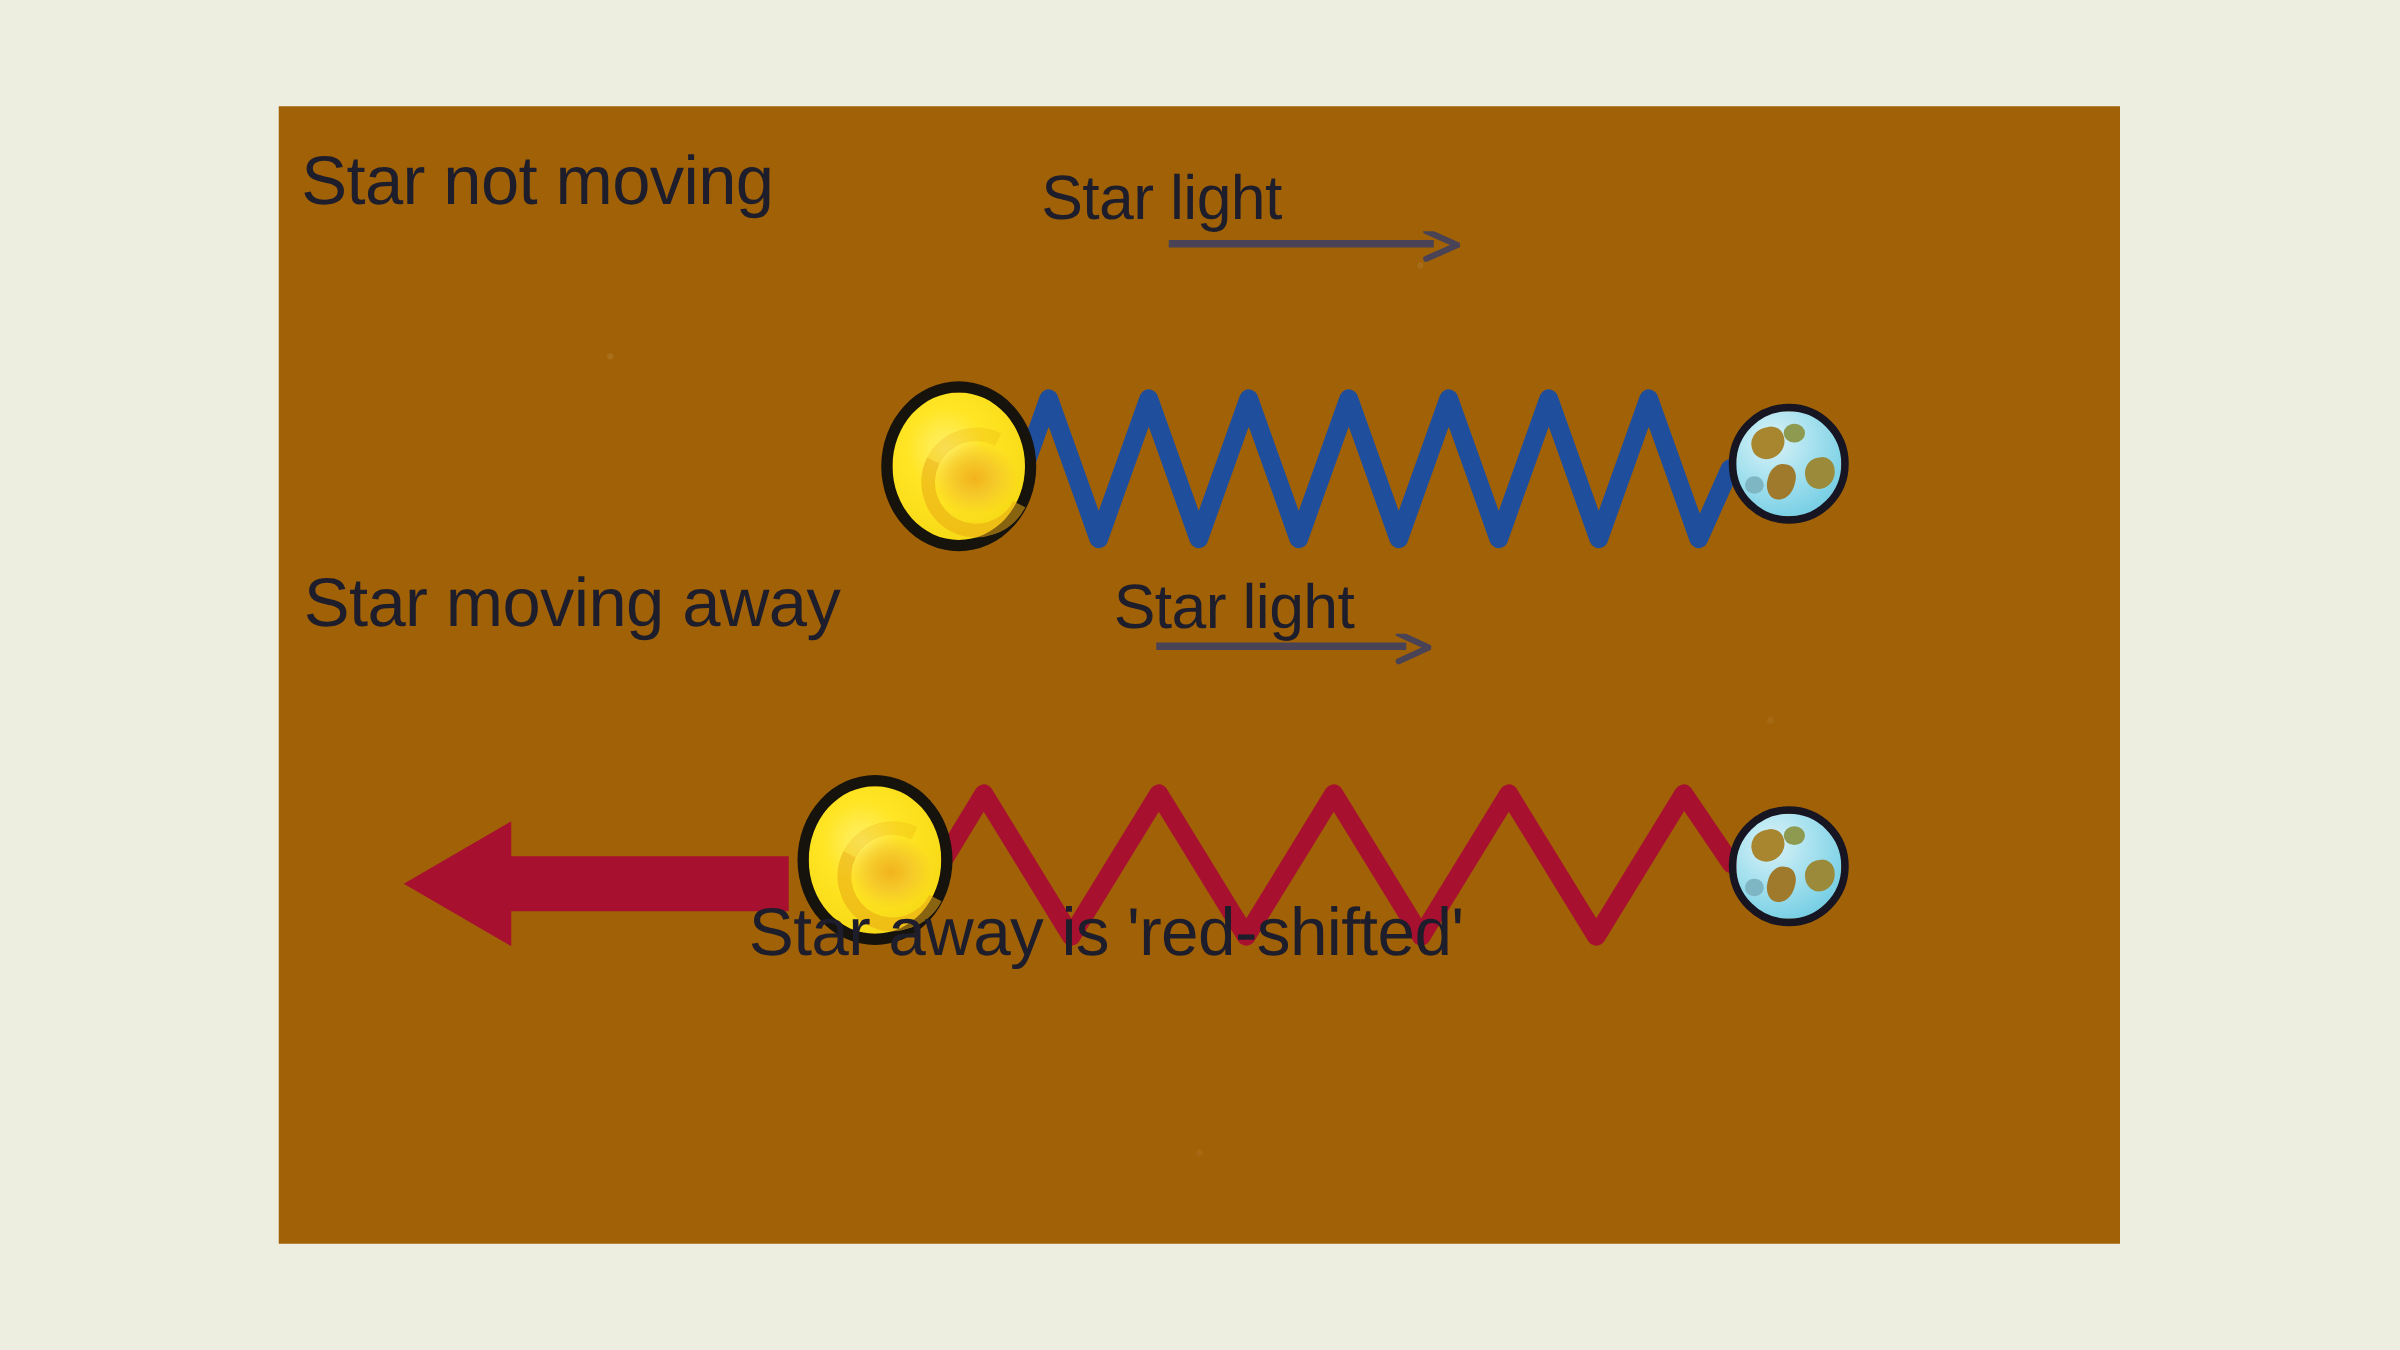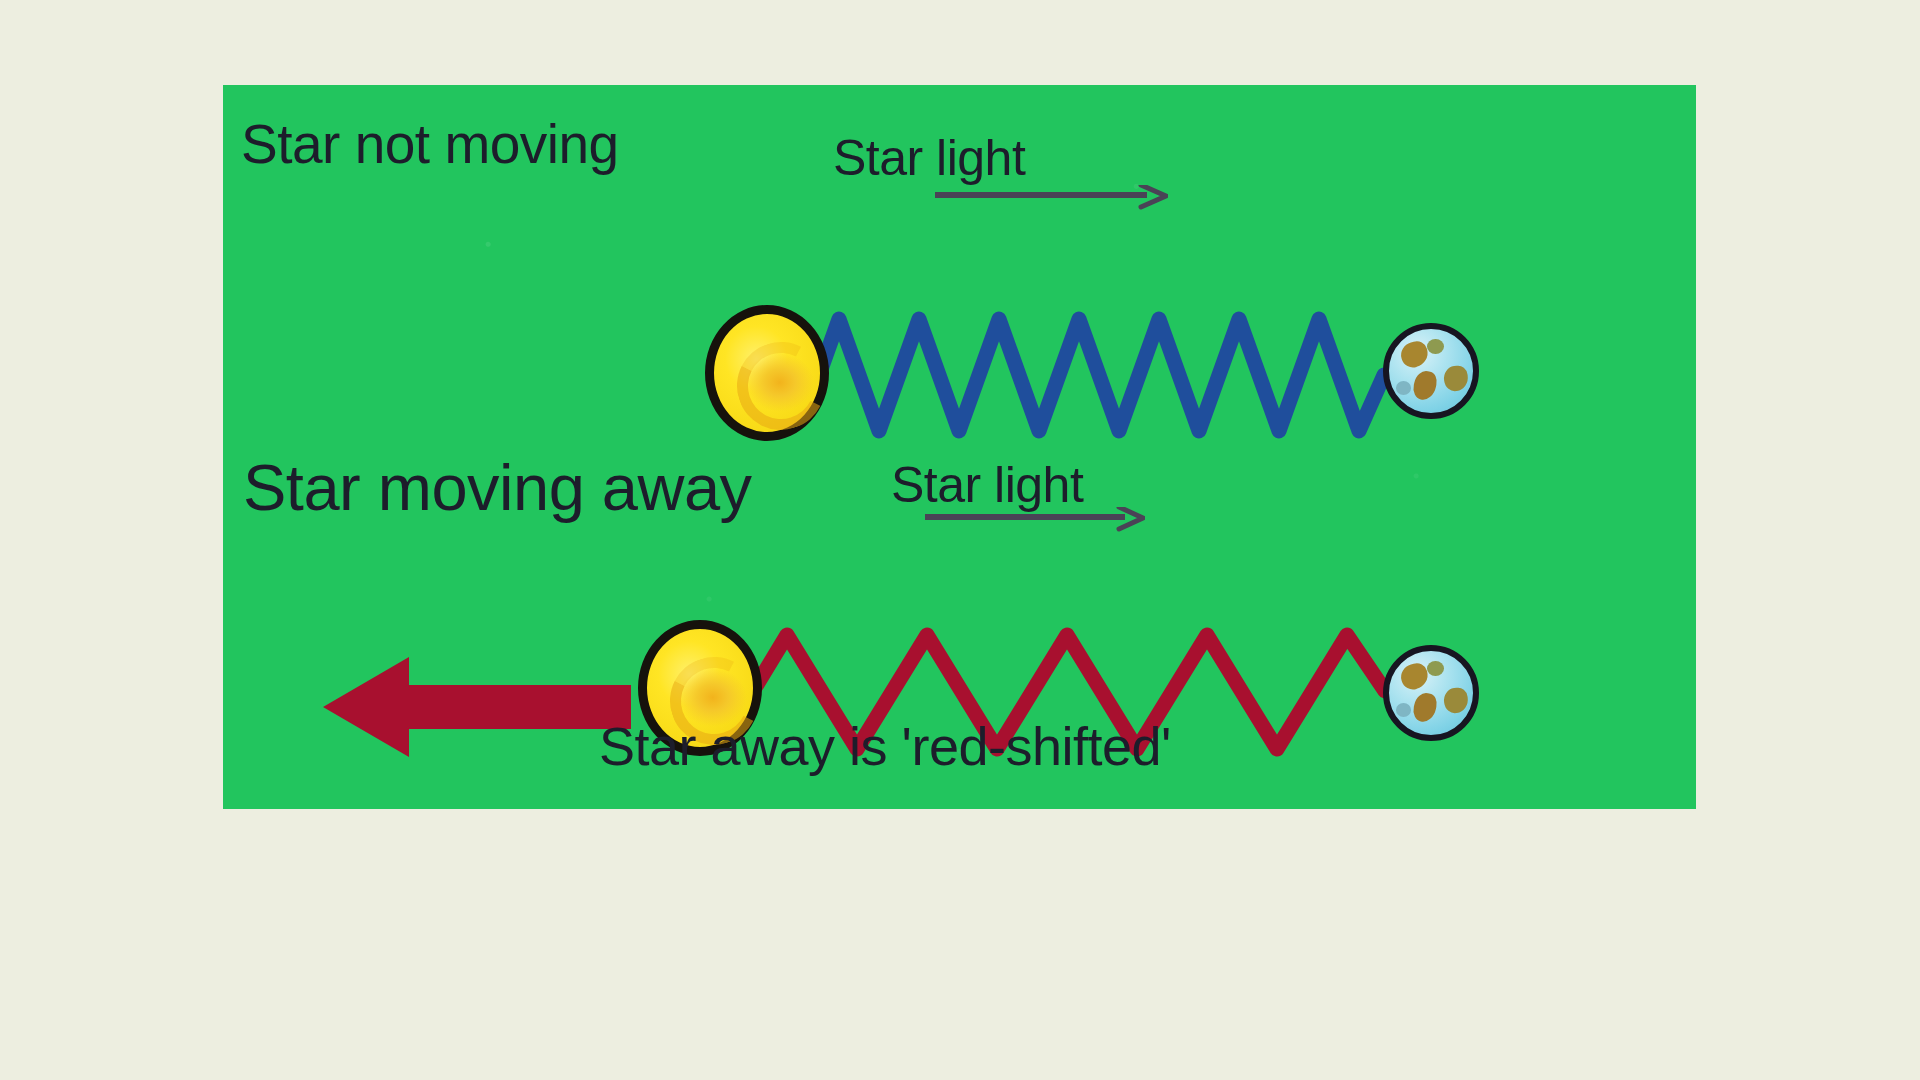--- a/index.html
+++ b/index.html
@@ -22,22 +22,22 @@
     height: 1080px;
     background: #EDEEE0;
   }
 
   
   #panel {
     position: absolute;
     left: 223px;
     top: 85px;
     width: 1473px;
-    height: 724px;
-    background: #22c55e;
+    height: 910px;
+    background: #a16207;
     overflow: hidden;
   }
   
   #panel::after {
     content: "";
     position: absolute;
     inset: 0;
     pointer-events: none;
     background:
       radial-gradient(circle at 18% 22%, rgba(255,255,255,.16) 0 2px, transparent 3px),
@@ -54,21 +54,21 @@
     color: #1d1d2b;
     font-family: "Liberation Sans", sans-serif;
     font-weight: 400;
     white-space: nowrap;
     letter-spacing: -0.5px;
     line-height: 1;
     z-index: 6;
   }
   #label-not-moving  { left: 18px;  top: 32px;  font-size: 55px; }
   #label-starlight-1 { left: 610px; top: 48px;  font-size: 50px; }
-  #label-moving-away { left: 20px;  top: 370px; font-size: 65px; }
+  #label-moving-away { left: 20px;  top: 370px; font-size: 55px; }
   #label-starlight-2 { left: 668px; top: 375px; font-size: 50px; }
   #label-redshift    { left: 376px; top: 634px; font-size: 54px; }
 
   
   .thin-arrow {
     position: absolute;
     z-index: 6;
     height: 26px;
   }
   #thin-arrow-1 { left: 710px; top: 100px; width: 235px; }

